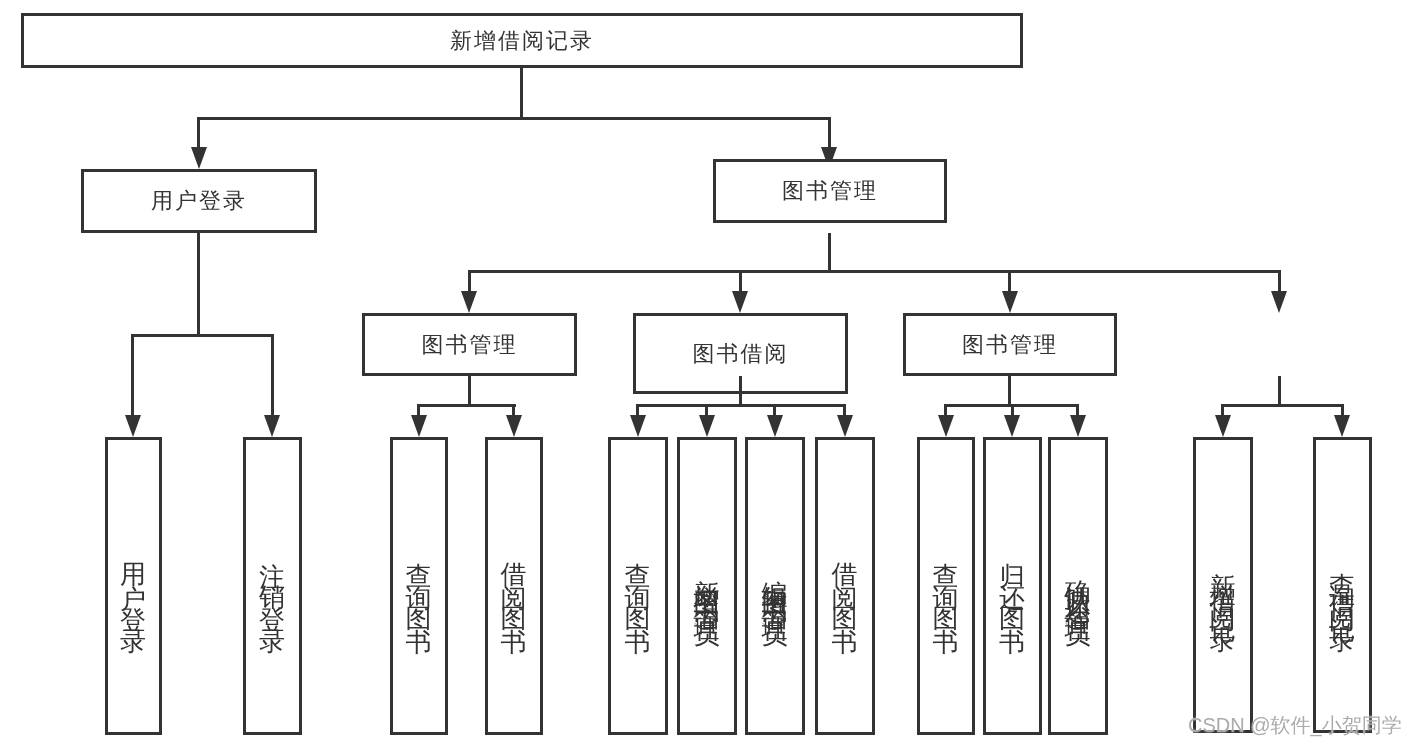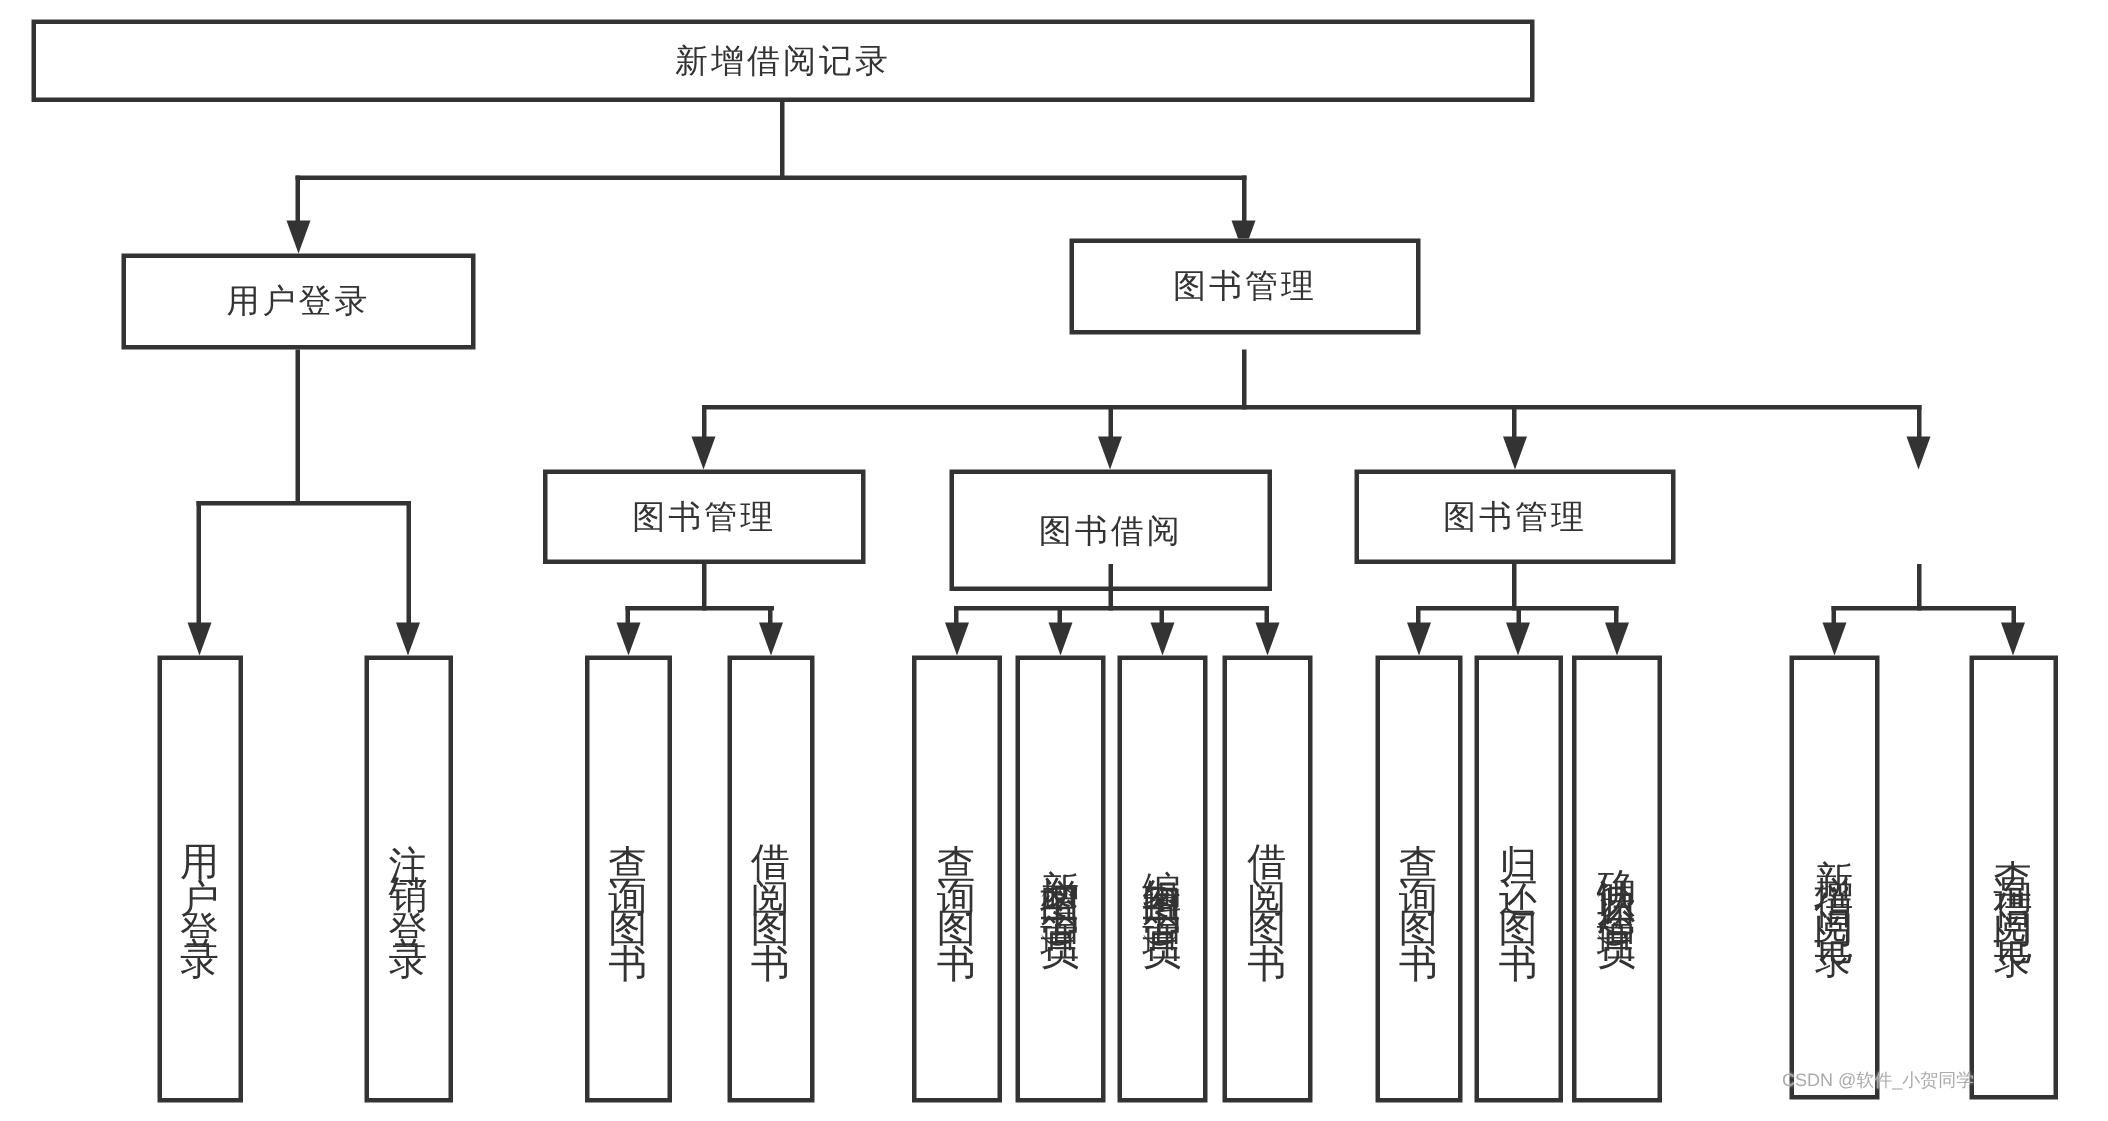--- a/index.html
+++ b/index.html
@@ -9,21 +9,21 @@
        display:flex;align-items:center;justify-content:center;color:#333333;}
   .hbox{font-size:22px;letter-spacing:2px;white-space:nowrap;}
   .vbox{writing-mode:vertical-lr;font-size:26px;line-height:1;}
   .v-short{letter-spacing:22px;}
   .v-mid{letter-spacing:11px;}
   .v-long{letter-spacing:6px;}
   .hline{position:absolute;height:3px;background:#333333;}
   .vline{position:absolute;width:3px;background:#333333;}
   .arr{position:absolute;width:0;height:0;border-left:8px solid transparent;
        border-right:8px solid transparent;border-top:22px solid #333333;}
-  .watermark{position:absolute;left:1188px;top:712px;font-size:12px;color:#ababab;
+  .watermark{position:absolute;left:1188px;top:712px;font-size:20px;color:#ababab;
              white-space:nowrap;z-index:5;text-shadow:0 0 2px #ffffff;}
 </style>
 </head>
 <body>
 
 <div class="canvas">
 
   <div class="box hbox" style="left:21px;top:13px;width:1002px;height:55px">新增借阅记录</div>
 
   <div class="vline" style="left:520px;top:66px;height:53px"></div>

